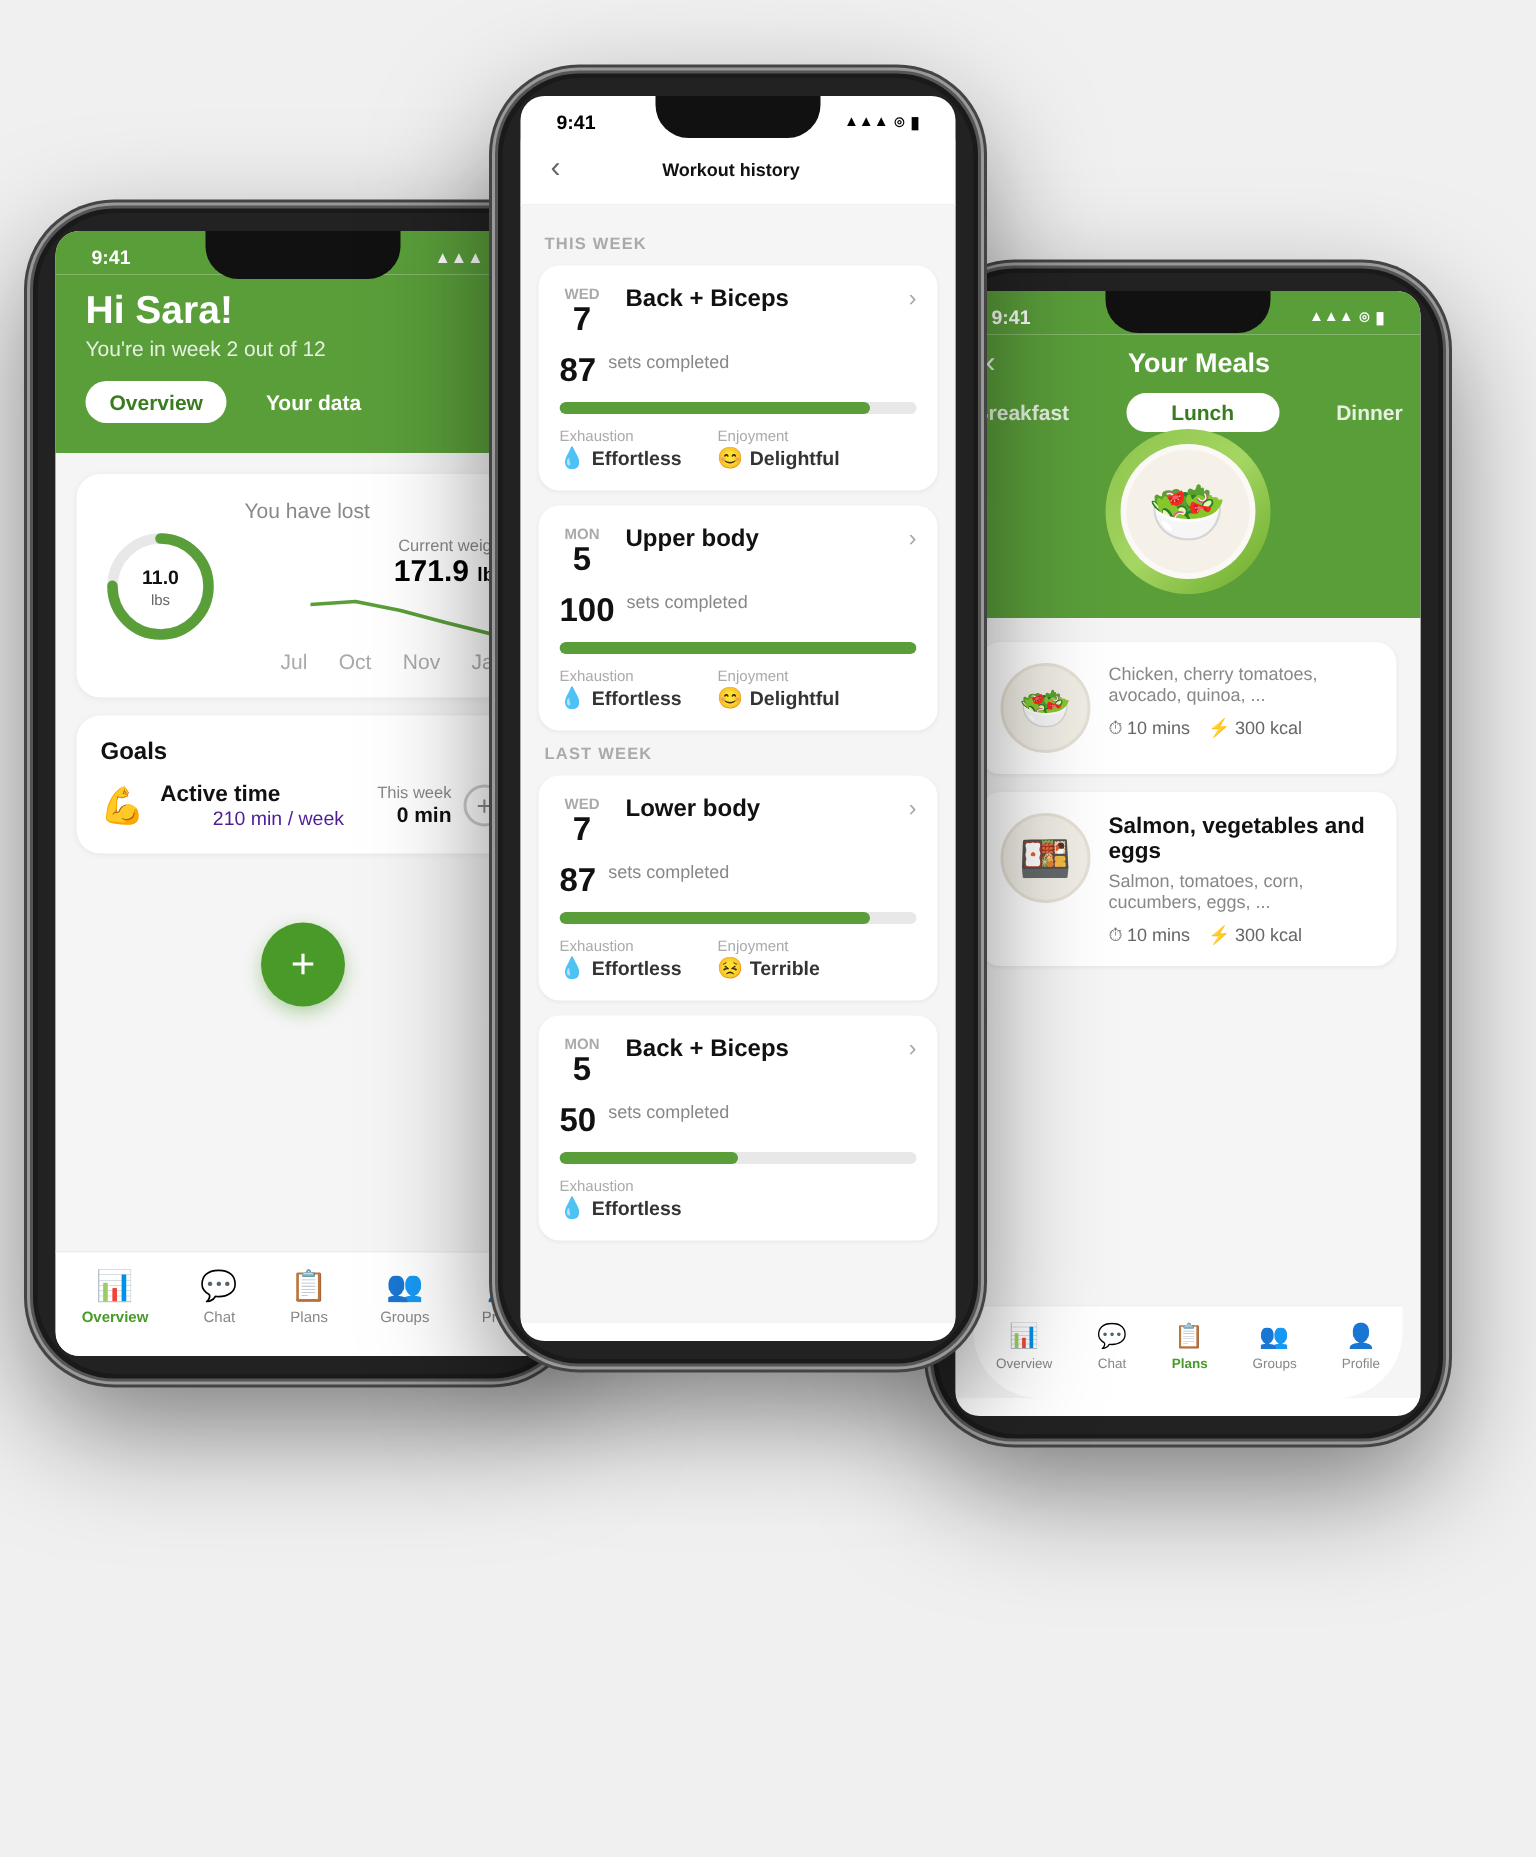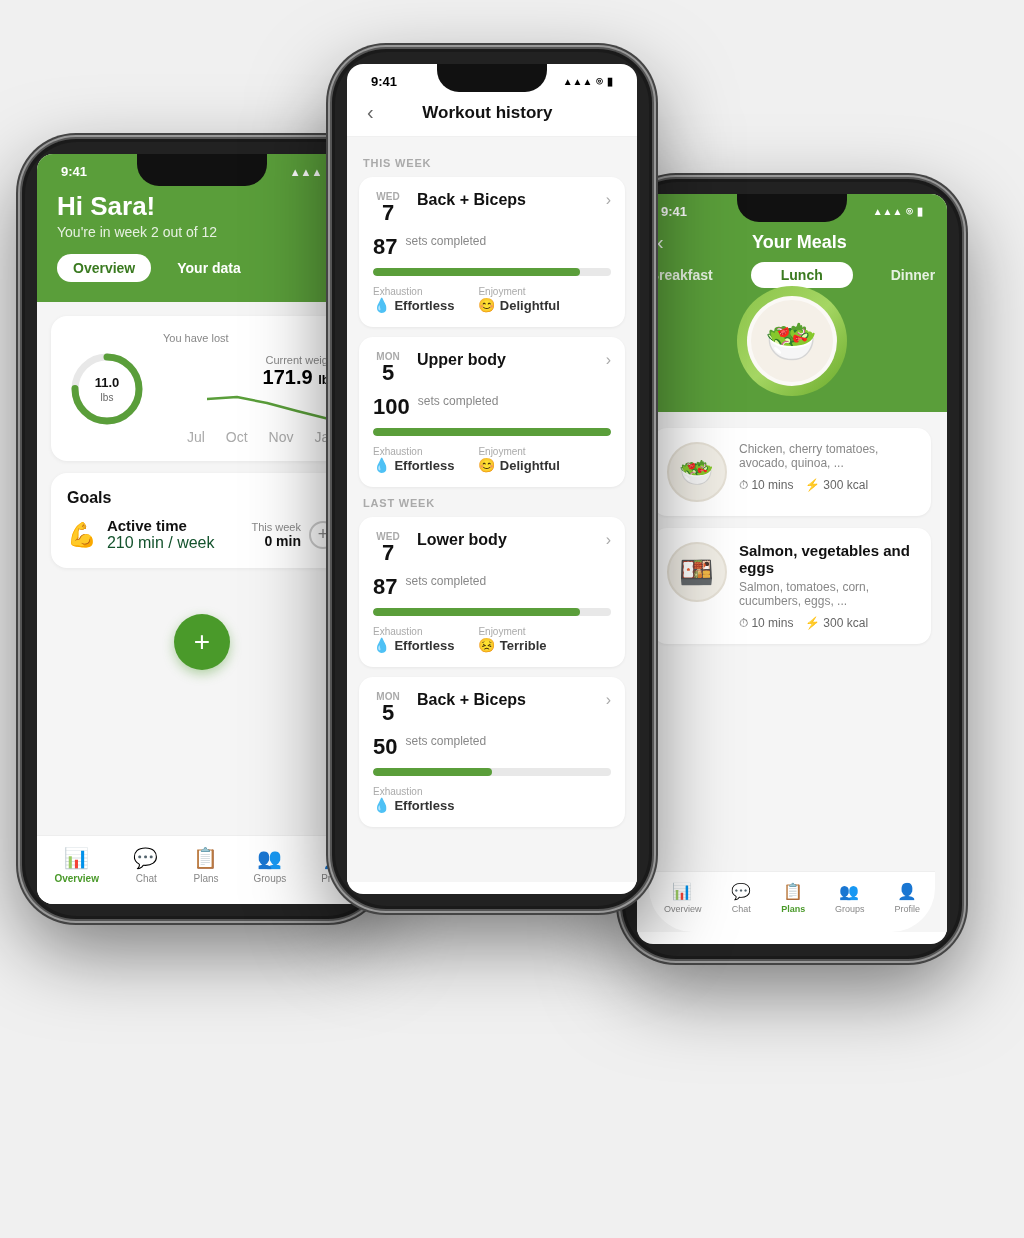--- a/index.html
+++ b/index.html
@@ -135,21 +135,21 @@
     }
 
     .weight-circle {
       width: 80px;
       height: 80px;
       position: relative;
       flex-shrink: 0;
     }
 
     .weight-lost-label {
-      font-size: 11px;
+      font-size: 14px;
       color: #888;
       margin-bottom: 2px;
     }
 
     .current-weight-label {
       font-size: 11px;
       color: #888;
     }
 
     .chart-labels {
@@ -187,22 +187,23 @@
       font-size: 24px;
     }
 
     .goal-name {
       font-size: 15px;
       font-weight: 700;
       color: #111;
     }
 
     .goal-sub {
-      font-size: 16px;
-      color: #14532d;
+      font-size: 13px;
+      color: #4c1d95;
+      margin-left: 35px;
     }
 
     .goal-right {
       display: flex;
       align-items: center;
       gap: 8px;
     }
 
     .goal-this-week {
       text-align: right;
@@ -290,21 +291,21 @@
     }
 
     .back-btn {
       font-size: 20px;
       color: #666;
       cursor: pointer;
       margin-right: 8px;
     }
 
     .workout-title {
-      font-size: 17px;
+      font-size: 12px;
       font-weight: 700;
       color: #111;
       flex: 1;
       text-align: center;
       margin-right: 24px;
     }
 
     .workout-body {
       background: #f5f5f5;
       overflow-y: auto;

